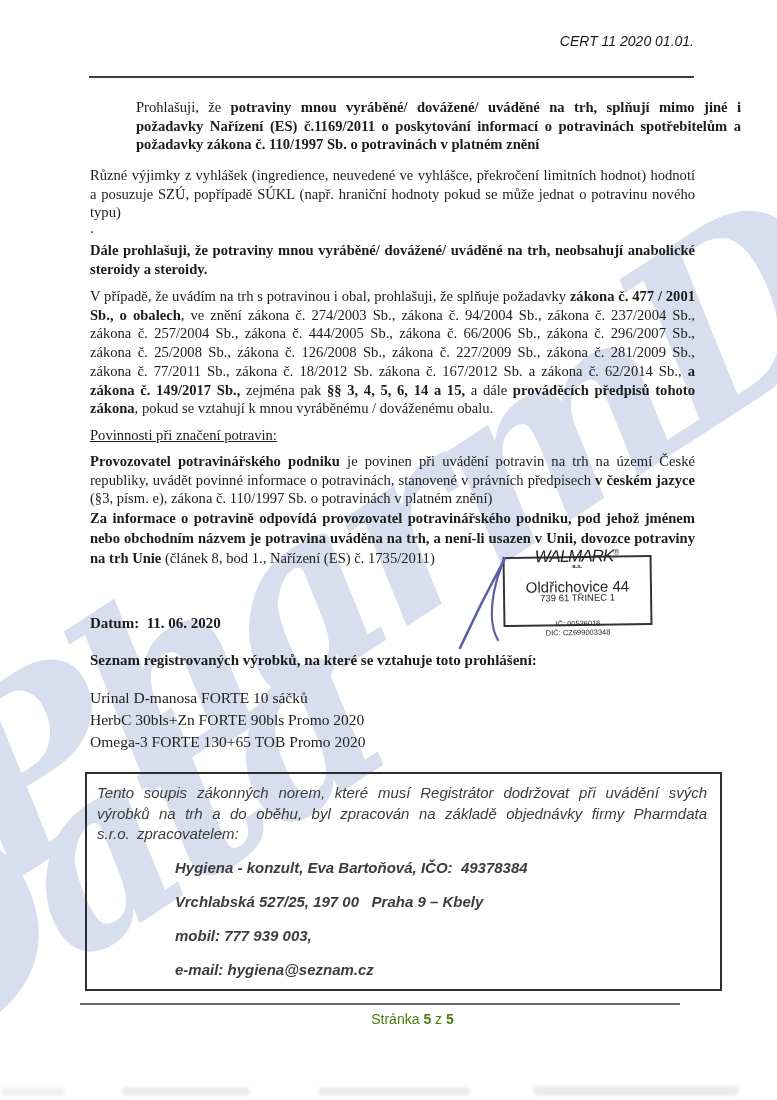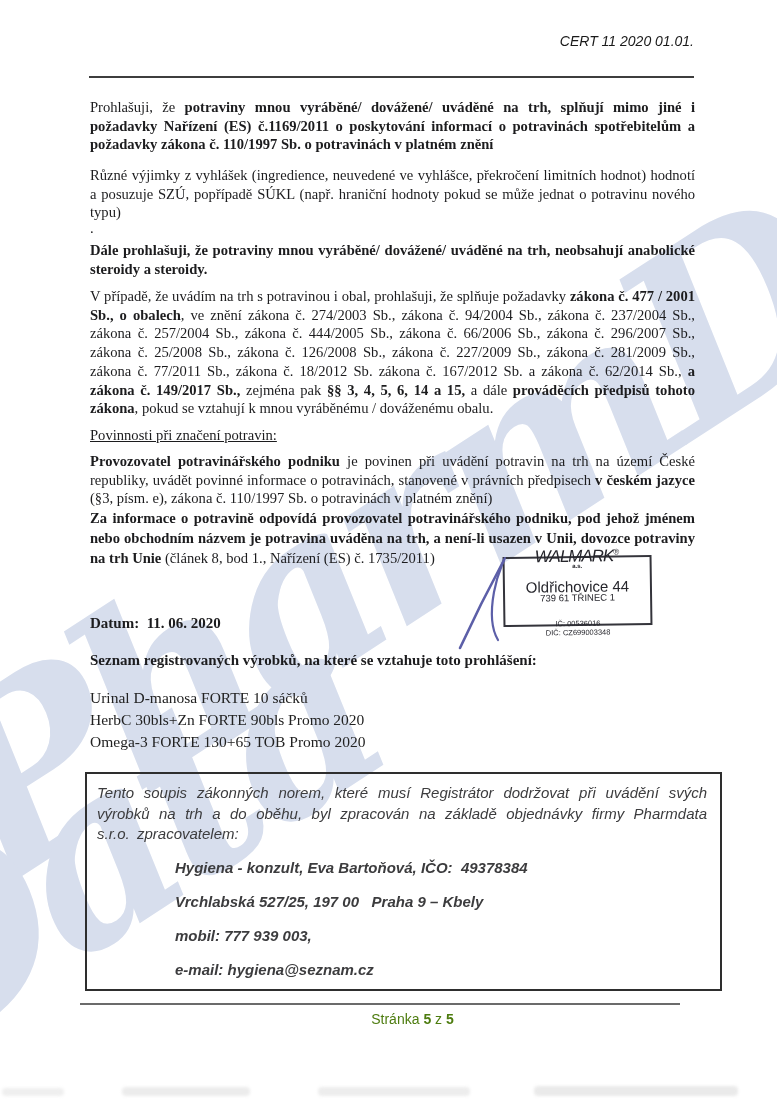--- a/index.html
+++ b/index.html
@@ -19,21 +19,21 @@
   
   .hdr-ref{
     position:absolute;z-index:2;top:33px;right:83px;
     font-family:"Liberation Sans",sans-serif;font-style:italic;
     font-size:14px;color:#1a1a1a;
   }
   .rule-top{position:absolute;z-index:2;left:89px;top:76px;width:605px;height:2px;background:#3d3d3d;}
   
   .doc{position:absolute;z-index:2;left:90px;width:605px;
        font-size:14.6px;line-height:18.7px;text-align:justify;}
-  .p1{top:98px;} .p2{top:166px;} .pdot{top:219px;text-align:left;}
+  .p1{top:98px;margin-left:46px;} .p2{top:166px;} .pdot{top:219px;text-align:left;}
   .p3{top:241px;} .p4{top:287px;}
   .mhead{top:426px;text-align:left;}
   .p56{top:452px;}
   .p6{line-height:20px;margin-top:1px;}
   .blk{margin:0;}
   .lbl{position:absolute;z-index:2;left:90px;font-weight:bold;font-size:15px;}
   .stamp-label{top:577px;}
   .date-line{top:615px;}
   .list-heading{top:652px;width:605px;}
   .products{position:absolute;z-index:2;left:90px;top:687px;

